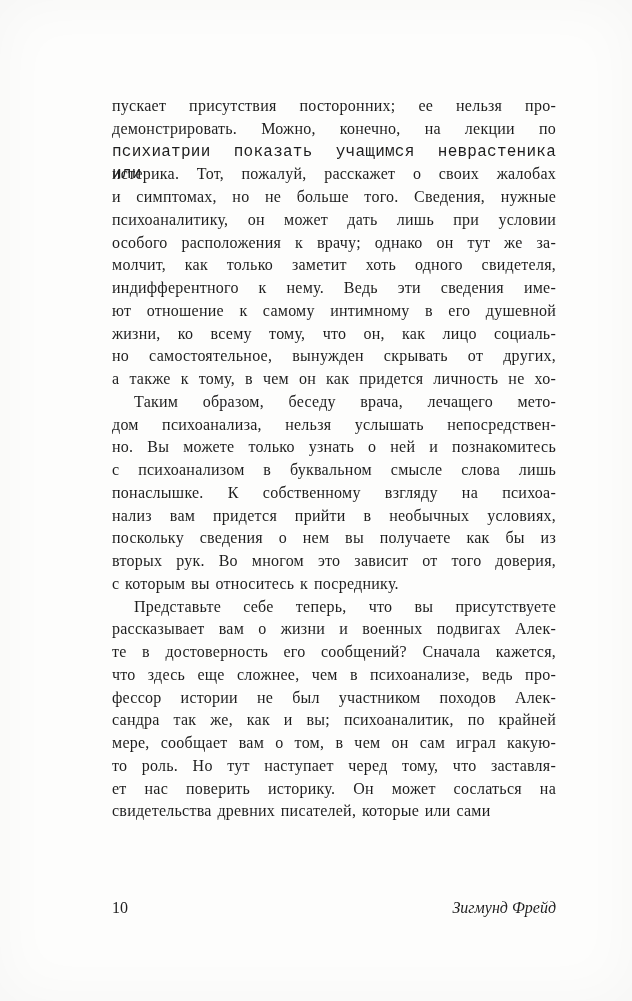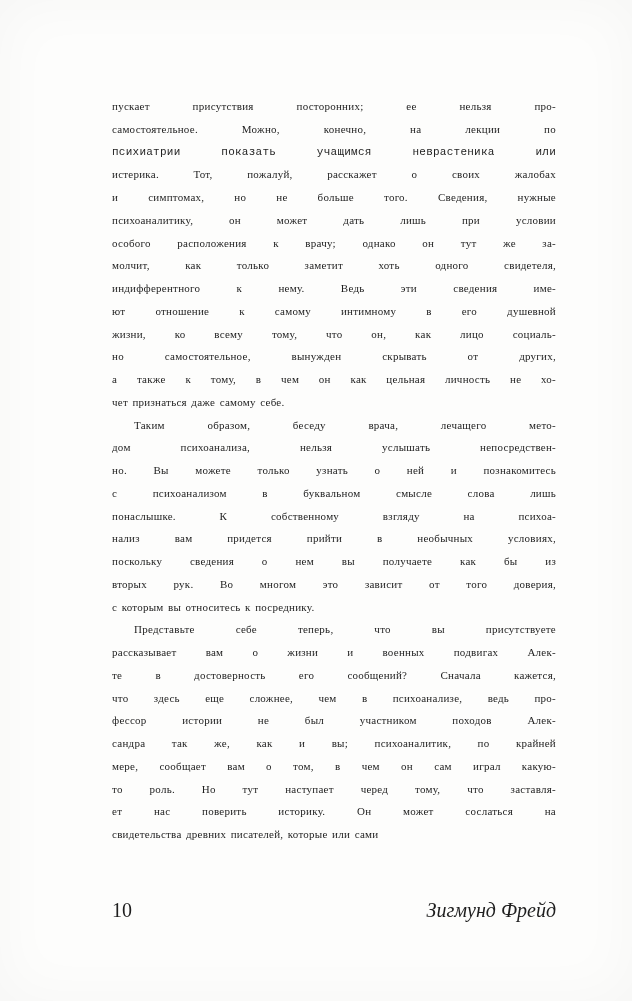--- a/index.html
+++ b/index.html
@@ -16,21 +16,21 @@
     box-shadow: inset 0 0 60px rgba(0,0,0,0.03);
     overflow: hidden;
     font-family: "Liberation Serif", "DejaVu Serif", serif;
     color: #1e1e1e;
   }
   .text-block {
     position: absolute;
     left: 112px;
     top: 95px;
     width: 444px;
-    font-size: 11px;
+    font-size: 16px;
     letter-spacing: 0.25px;
     word-spacing: 1.5px;
   }
   .para { margin: 0; padding: 0; }
   .line {
     height: 22.75px;
     line-height: 22.75px;
     text-align: justify;
     text-align-last: justify;
     white-space: nowrap;           
@@ -39,44 +39,43 @@
   .line.last { text-align-last: left; }
   .line.first { text-indent: 22px; }
   .footer {
     position: absolute;
     left: 112px;
     top: 899px;
     width: 444px;
     display: flex;
     justify-content: space-between;
     align-items: baseline;
-    font-size: 20px;
+    font-size: 16px;
   }
   .footer .author { font-style: italic; }
 </style>
 </head>
 <body>
 
 <div class="page">
   <div class="text-block">
       <div class="para">
         <div class="line" style="white-space: normal;">пускает присутствия посторонних; ее нельзя про-</div>
-        <div class="line" style="white-space: normal;">самостоятельное. Можно, конечно, на лекции по</div>
+        <div class="line" style="white-space: normal;">демонстрировать. Можно, конечно, на лекции по</div>
         <div class="line" style="white-space: normal; font-family: Liberation Mono, monospace;">психиатрии показать учащимся неврастеника или</div>
         <div class="line" style="white-space: normal;">истерика. Тот, пожалуй, расскажет о своих жалобах</div>
         <div class="line" style="white-space: normal;">и симптомах, но не больше того. Сведения, нужные</div>
         <div class="line" style="white-space: normal;">психоаналитику, он может дать лишь при условии</div>
         <div class="line" style="white-space: normal;">особого расположения к врачу; однако он тут же за-</div>
         <div class="line" style="white-space: normal;">молчит, как только заметит хоть одного свидетеля,</div>
         <div class="line" style="white-space: normal;">индифферентного к нему. Ведь эти сведения име-</div>
         <div class="line" style="white-space: normal;">ют отношение к самому интимному в его душевной</div>
         <div class="line" style="white-space: normal;">жизни, ко всему тому, что он, как лицо социаль-</div>
         <div class="line" style="white-space: normal;">но самостоятельное, вынужден скрывать от других,</div>
-        <div class="line" style="white-space: normal;">а также к тому, в чем он как цельная личность не хо-</div>
-        <div class="line last" style="white-space: normal;">чет признаться даже самому себе.</div>
+        <div class="line" style="white-space: normal;">а также к тому, в чем он как придется личность не хо-</div>
       </div>
       <div class="para">
         <div class="line first" style="white-space: normal;">Таким образом, беседу врача, лечащего мето-</div>
         <div class="line" style="white-space: normal;">дом психоанализа, нельзя услышать непосредствен-</div>
         <div class="line" style="white-space: normal;">но. Вы можете только узнать о ней и познакомитесь</div>
         <div class="line" style="white-space: normal;">с психоанализом в буквальном смысле слова лишь</div>
         <div class="line" style="white-space: normal;">понаслышке. К собственному взгляду на психоа-</div>
         <div class="line" style="white-space: normal;">нализ вам придется прийти в необычных условиях,</div>
         <div class="line" style="white-space: normal;">поскольку сведения о нем вы получаете как бы из</div>
         <div class="line" style="white-space: normal;">вторых рук. Во многом это зависит от того доверия,</div>

